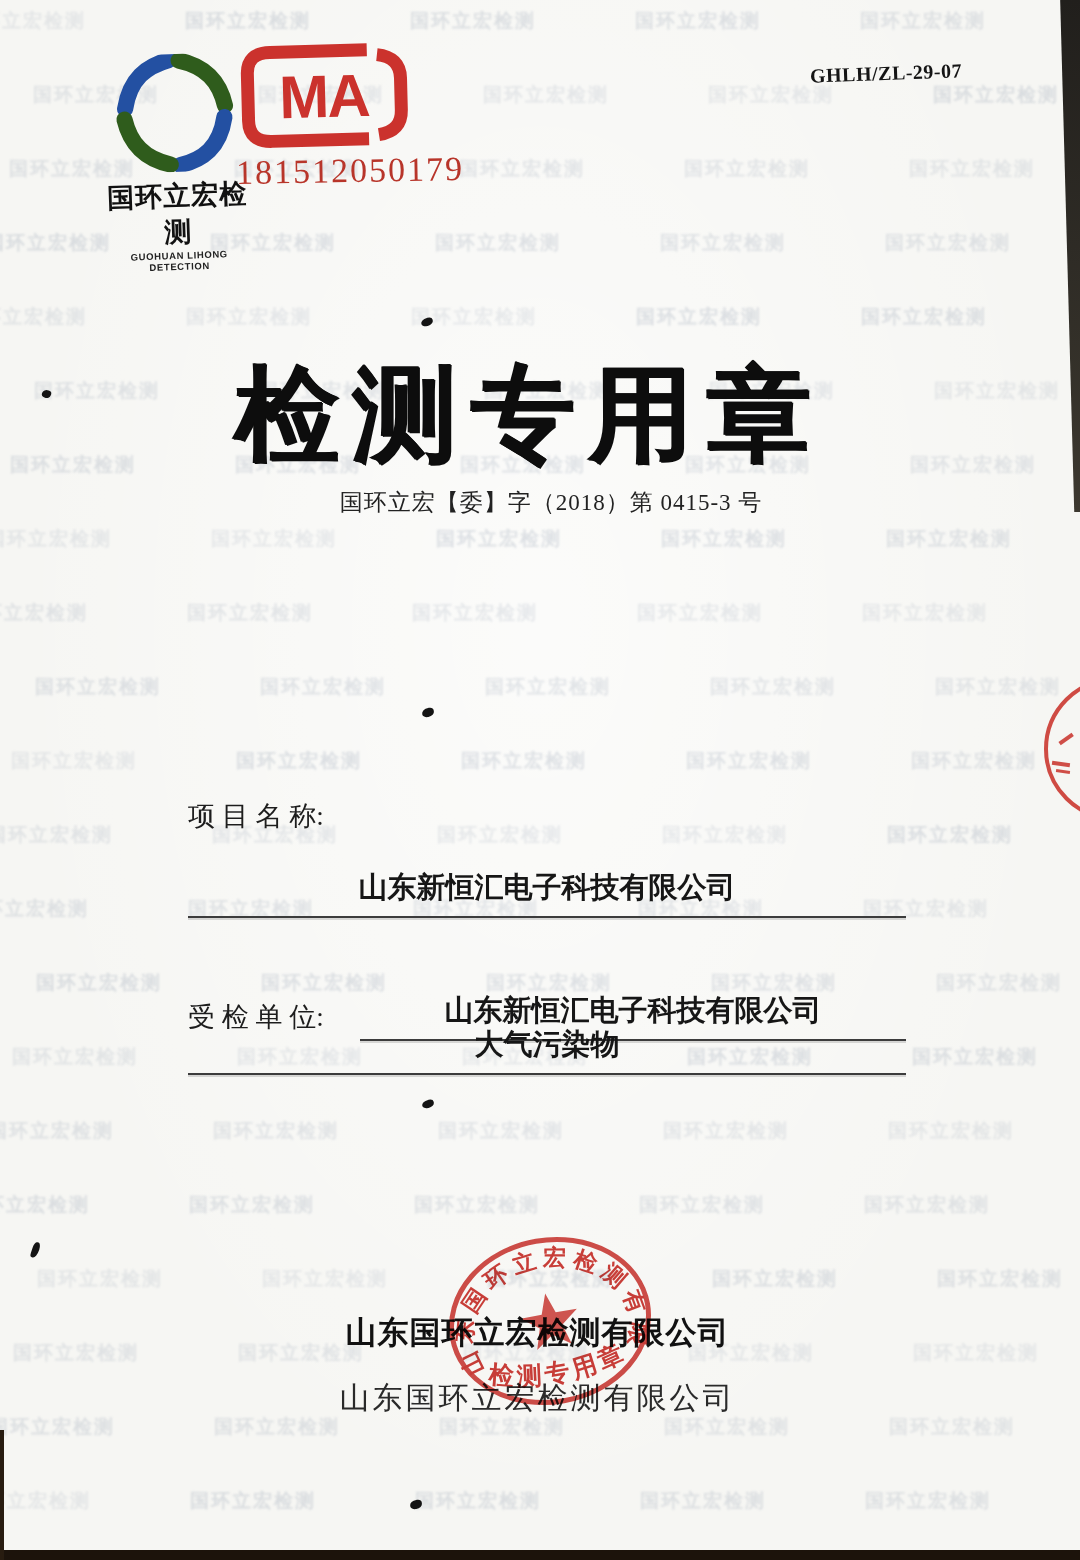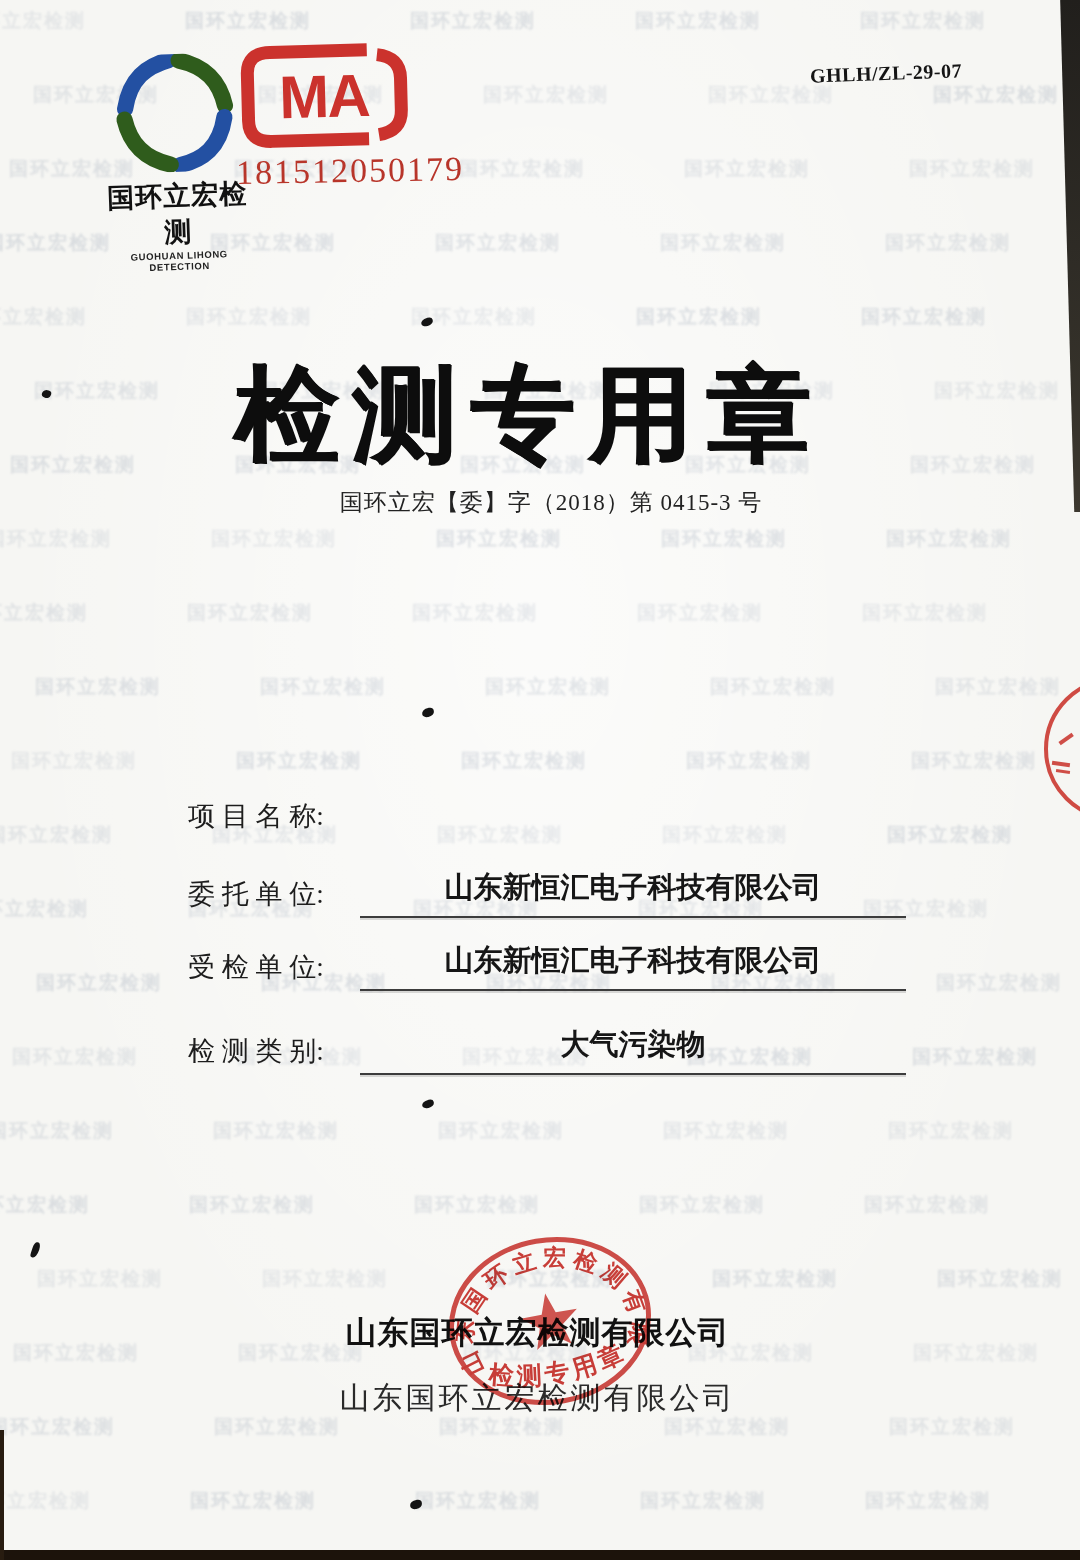--- a/index.html
+++ b/index.html
@@ -46,21 +46,21 @@
   
   .field-row{
     position:absolute;left:188px;width:718px;display:flex;align-items:flex-end;z-index:2;
   }
   .field-label{font-size:27px;color:#1d1d1d;width:172px;flex:none;padding-bottom:6px;white-space:nowrap;}
   .field-value{
     flex:1;text-align:center;font-size:29px;font-weight:600;color:#161616;
     border-bottom:2.5px solid #3c3c3c;box-shadow:0 2px 0 rgba(60,60,60,.18);
     padding-bottom:8px;white-space:nowrap;
   }
-  .row-1{top:778px;margin-top:20px;} .row-2{top:868px;} .row-3{top:941px;justify-content:center;} .row-4{top:1025px;}
+  .row-1{top:778px;margin-top:20px;} .row-2{top:868px;} .row-3{top:991px;justify-content:center;} .row-4{top:1025px;}
   
   .company-name{
     position:absolute;top:1312px;left:0;width:1075px;text-align:center;z-index:2;
     font-size:31px;font-weight:900;letter-spacing:1px;color:#111;
   }
   .issue-date{
     position:absolute;top:1378px;left:0;width:1075px;text-align:center;z-index:2;
     font-size:30px;letter-spacing:3px;color:#2a2a2a;
   }
   .seal{
@@ -230,29 +230,27 @@
 
   <div class="doc-code">GHLH/ZL-29-07</div>
 
   <div class="title">检测专用章</div>
   <div class="report-no">国环立宏【委】字（2018）第 0415-3 号</div>
 
   <div class="field-row row-1">
     <div class="field-label">项 目 名 称:</div>
   </div>
   <div class="field-row row-2">
-    <div class="field-label">委 托 单 位:</div>
     <div class="field-value">山东新恒汇电子科技有限公司</div>
   </div>
   <div class="field-row row-3">
     <div class="field-label">受 检 单 位:</div>
     <div class="field-value">山东新恒汇电子科技有限公司</div>
   </div>
   <div class="field-row row-4">
-    <div class="field-label">检 测 类 别:</div>
     <div class="field-value">大气污染物</div>
   </div>
 
   <div class="company-name">山东国环立宏检测有限公司</div>
   <div class="issue-date">山东国环立宏检测有限公司</div>
 
   <svg class="seal" width="228" height="198" viewBox="-114 -99 228 198">
     <ellipse cx="0" cy="0" rx="99" ry="81" fill="none" stroke="#c8241e" stroke-width="5" opacity=".92"></ellipse>
     <defs>
       <path id="ringpath" d="M -70,40 A 80 64 0 1 1 70,40" fill="none"></path>

